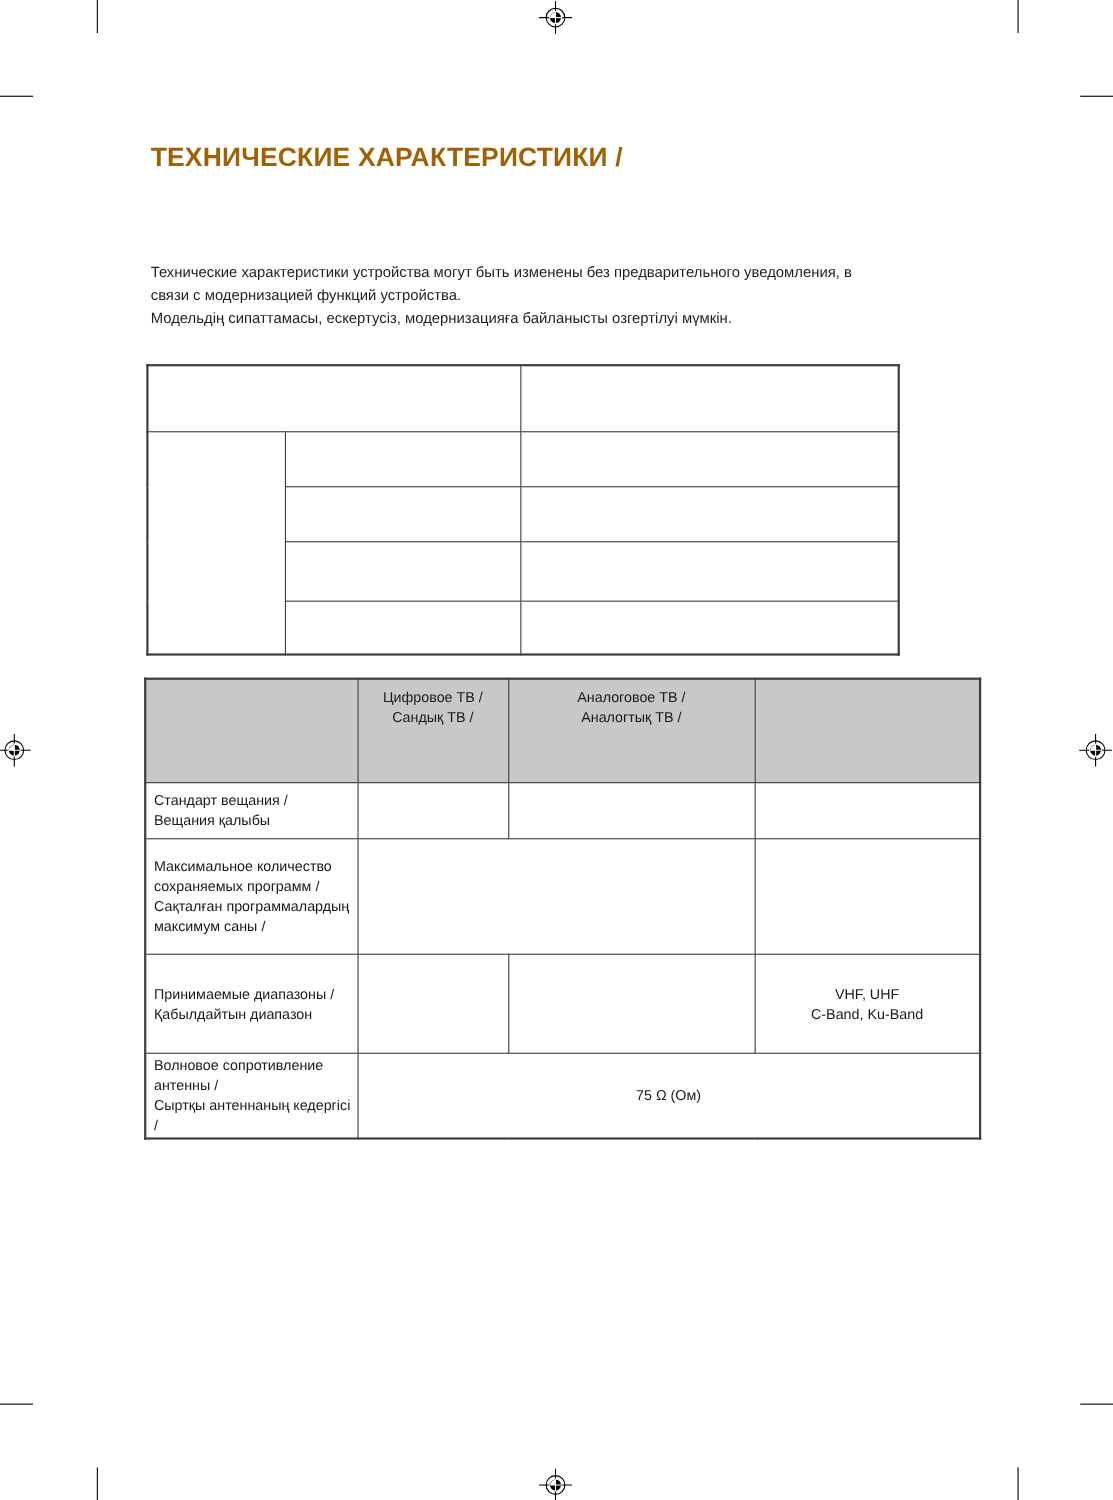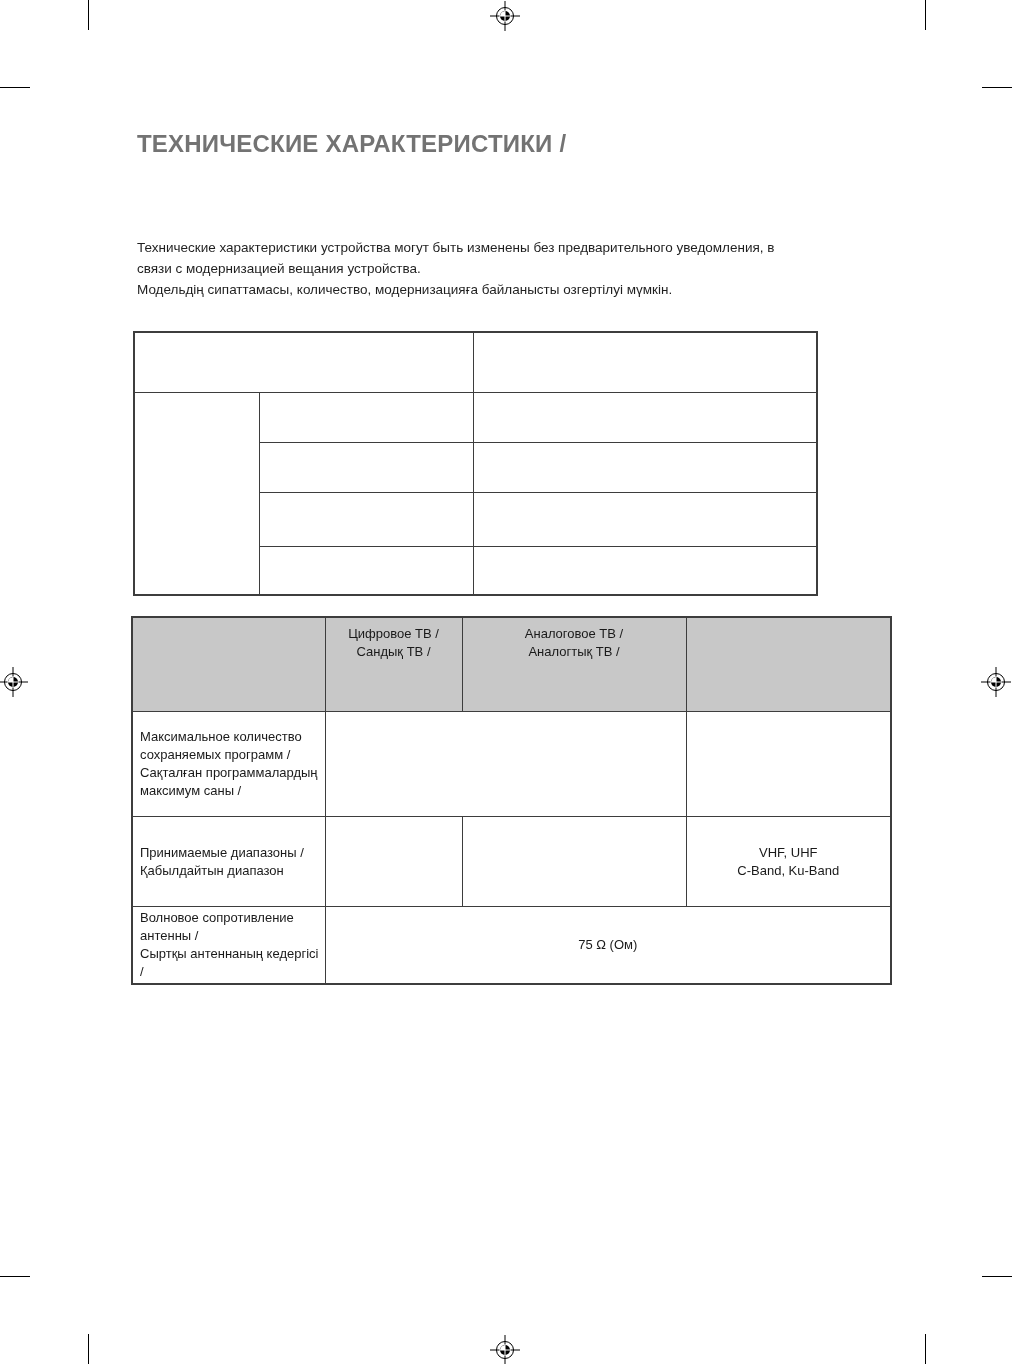--- a/index.html
+++ b/index.html
@@ -11,21 +11,21 @@
   .abs{position:absolute;}
   
   .trim{position:absolute;background:#000;}
   .trim.v{width:1px;height:30px;}
   .trim.h{width:30px;height:1px;}
   
   .regmark{position:absolute;width:30px;height:30px;}
   
   .title{
     left:137px;top:126px;width:700px;
-    font-size:24px;font-weight:bold;line-height:35px;color:#737373;
+    font-size:24px;font-weight:bold;line-height:35px;color:#a16207;
     letter-spacing:.2px;white-space:pre-line;
   }
   .intro{width:726px;font-size:13.5px;line-height:21px;color:#1f1f1f;white-space:pre-line;}
   .intro.ru{left:137px;top:237px;}
   .intro.kz{left:137px;top:279px;}
   
   table{border-collapse:collapse;table-layout:fixed;}
   .t1{left:133px;top:331px;}
   .t1 td{border:1px solid #3d3d3d;padding:0;}
   .t1{border:2px solid #3d3d3d;}
@@ -81,22 +81,22 @@
   <circle cx="15" cy="15" r="8.5" fill="none" stroke="#000" stroke-width="1"></circle>
   <circle cx="15" cy="15" r="5" fill="#000"></circle>
   <line x1="15" y1="9" x2="15" y2="21" stroke="#fff" stroke-width="1"></line>
   <line x1="9" y1="15" x2="21" y2="15" stroke="#fff" stroke-width="1"></line>
   <path d="M15 15 L15 10.2 A4.8 4.8 0 0 0 10.2 15 Z" fill="#fff"></path>
 </svg>
 
 <div class="abs title"><span>ТЕХНИЧЕСКИЕ ХАРАКТЕРИСТИКИ /</span><br></div>
 
 <div class="abs intro ru">Технические характеристики устройства могут быть изменены без предварительного уведомления, в
-связи с модернизацией вещания устройства.</div>
-<div class="abs intro kz">Модельдің сипаттамасы, количество, модернизацияға байланысты озгертілуі мүмкін.</div>
+связи с модернизацией функций устройства.</div>
+<div class="abs intro kz">Модельдің сипаттамасы, ескертусіз, модернизацияға байланысты озгертілуі мүмкін.</div>
 
 <table class="abs t1">
   <colgroup>
       <col style="width:125px">
       <col style="width:214px">
       <col style="width:344px">
     </colgroup>
   <tbody>
       <tr>
     <td colspan="2" style="height:59px"></td>
@@ -132,20 +132,27 @@
   <tbody>
       <tr>
     <td class="hdr" style="height:84px"></td>
     <td class="hdr">Цифровое ТВ /
 Сандық ТВ /</td>
     <td class="hdr">Аналоговое ТВ /
 Аналогтық ТВ /</td>
     <td class="hdr"></td>
   </tr>
   <tr>
+    <td class="lbl" style="height:46px">Стандарт вещания /
+Вещания қалыбы</td>
+    <td></td>
+    <td></td>
+    <td></td>
+  </tr>
+  <tr>
     <td class="lbl" style="height:100px">Максимальное количество
 сохраняемых программ /
 Сақталған программалардың
 максимум саны /</td>
     <td colspan="2"></td>
     <td></td>
   </tr>
   <tr>
     <td class="lbl" style="height:85px">Принимаемые диапазоны /
 Қабылдайтын диапазон</td>

